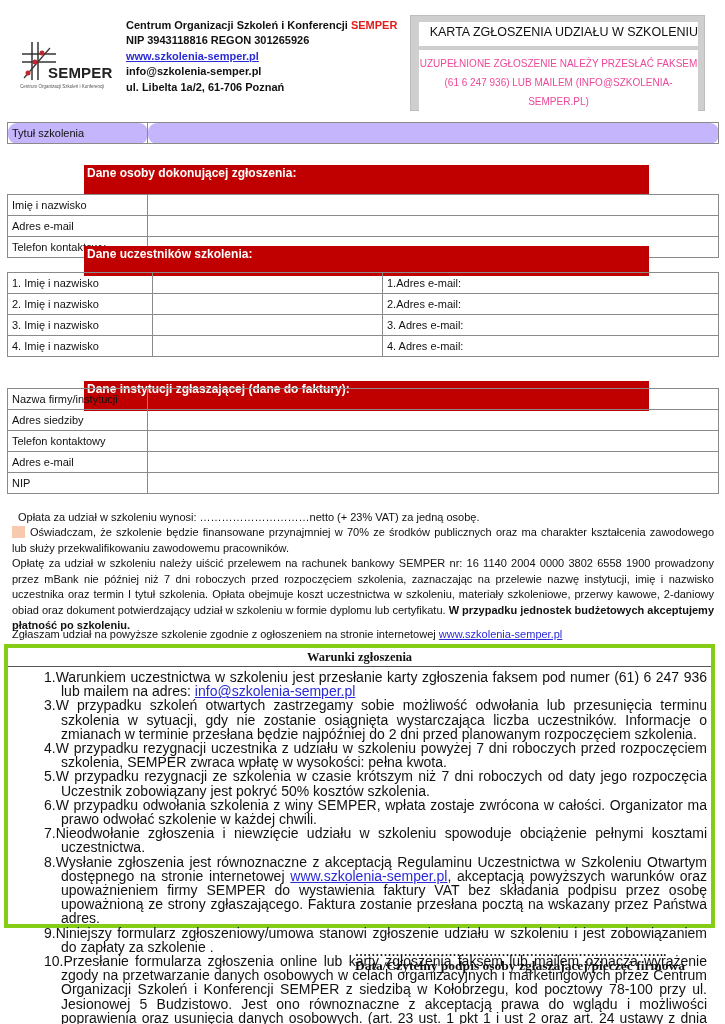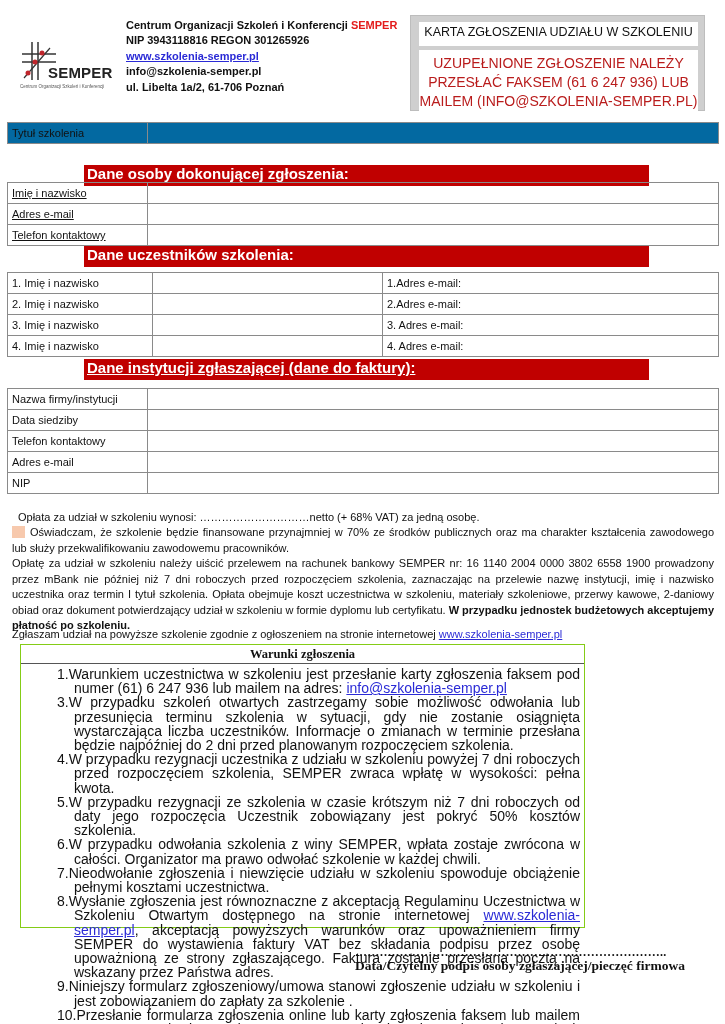--- a/index.html
+++ b/index.html
@@ -9,35 +9,35 @@
   .header-left { position: absolute; left: 20px; top: 40px; width: 100px; height: 50px; }
   .logo-svg { position: absolute; left: 0; top: 0; }
   .logo-text { position: absolute; left: 28px; top: 24px; font-size: 15px; font-weight: bold; color: #222; letter-spacing: 0.2px; }
   .logo-sub { position: absolute; left: 0; top: 44px; font-size: 4.5px; color: #555; white-space: nowrap; }
 
   .company { position: absolute; left: 126px; top: 18px; font-size: 11px; font-weight: bold; line-height: 15.4px; }
   .company .red { color: #e31b1b; }
   .company .link { color: #2a2ad6; text-decoration: underline; }
 
   .karta-box { position: absolute; left: 410px; top: 15px; width: 295px; height: 96px; background: #cfcfcf; border: 1px solid #bdbdbd; }
-  .karta-title { position: absolute; left: 8px; top: 6px; width: 279px; height: 24px; background: #fff; font-size: 12.5px; text-align: center; line-height: 21px; color: #111; }
-  .karta-note { position: absolute; left: 8px; top: 34px; width: 279px; height: 62px; background: #fff; font-size: 14px; text-align: center; line-height: 19px; color: #b91c1c; padding-top: 4px; }
+  .karta-title { position: absolute; left: 8px; top: 6px; width: 279px; height: 24px; background: #fff; font-size: 12.5px; text-align: right; line-height: 21px; color: #111; }
+  .karta-note { position: absolute; left: 8px; top: 34px; width: 279px; height: 62px; background: #fff; font-size: 10px; text-align: center; line-height: 19px; color: #ec4899; padding-top: 4px; }
 
   table.form { position: absolute; left: 7px; border-collapse: collapse; width: 712px; font-size: 11px; }
   table.form td { border: 1px solid #8a8a8a; height: 21px; padding: 0 4px; vertical-align: middle; }
   table.form td.lbl { width: 140px; border-left: 1px solid #8a8a8a; }
-  table.grey td { background: #0369a1; }
+  table.grey td { background: #c4b5fd; border-radius: 9px; }
 
-  .section-bar { position: absolute; left: 84px; width: 565px; height: 21px; background: #c00000; color: #fff; font-weight: bold; font-size: 15px; line-height: 17px; padding-left: 3px; }
+  .section-bar { position: absolute; left: 84px; width: 565px; height: 30px; background: #c00000; color: #fff; font-weight: bold; font-size: 12px; line-height: 17px; padding-left: 3px; }
 
   .para { position: absolute; left: 12px; width: 702px; font-size: 11px; line-height: 15.5px; text-align: justify; }
   .para a { color: #2a2ad6; text-decoration: underline; }
   .check { display: inline-block; width: 13px; height: 12px; background: #f7c9ad; vertical-align: -2px; margin-right: 5px; }
 
-  .conditions { position: absolute; left: 20px; top: 644px; width: 565px; height: 284px; border: 1px solid #84cc16; }
+  .conditions { position: absolute; left: 4px; top: 644px; width: 711px; height: 284px; border: 4px solid #84cc16; }
   .cond-title { height: 19px; border-bottom: 1px solid #555; text-align: center; font-family: "Liberation Serif", serif; font-weight: bold; font-size: 12.5px; line-height: 19px; }
   .cond-list { padding: 3px 4px 0 4px; font-size: 14px; line-height: 14.2px; text-align: justify; margin-left: 32px; }
   .cond-item { padding-left: 17px; text-indent: -17px; }
   .cond-item a { color: #2a2ad6; text-decoration: underline; }
 
   .sig-dots { position: absolute; left: 355px; top: 945px; font-family: "Liberation Serif", serif; font-size: 12px; font-weight: bold; letter-spacing: 0.2px; }
   .sig-label { position: absolute; left: 355px; top: 958px; font-family: "Liberation Serif", serif; font-size: 13.5px; font-weight: bold; }
 </style>
 </head>
 <body>
@@ -73,21 +73,21 @@
 <table class="form grey" style="top:122px;">
   <tbody>
       <tr>
     <td class="lbl">Tytuł szkolenia</td>
     <td></td>
   </tr>
 </tbody>
   </table>
 
 <div class="section-bar" style="top:165px;">Dane osoby dokonującej zgłoszenia:</div>
-<table class="form" style="top:182px;text-decoration:underline;">
+<table class="form" style="top:194px;">
   <tbody>
       <tr>
     <td class="lbl">Imię i nazwisko</td>
     <td></td>
   </tr>
   <tr>
     <td class="lbl">Adres e-mail</td>
     <td></td>
   </tr>
   <tr>
@@ -116,47 +116,47 @@
     <td>3. Adres e-mail:</td>
   </tr>
   <tr>
     <td>4. Imię i nazwisko</td>
     <td></td>
     <td>4. Adres e-mail:</td>
   </tr>
 </tbody>
   </table>
 
-<div class="section-bar" style="top:359px;text-decoration:underline;">Dane instytucji zgłaszającej (dane do faktury):</div>
+<div class="section-bar" style="top:381px;">Dane instytucji zgłaszającej (dane do faktury):</div>
 <table class="form" style="top:388px;">
   <tbody>
       <tr>
     <td class="lbl">Nazwa firmy/instytucji</td>
     <td></td>
   </tr>
   <tr>
-    <td class="lbl">Data siedziby</td>
+    <td class="lbl">Adres siedziby</td>
     <td></td>
   </tr>
   <tr>
     <td class="lbl">Telefon kontaktowy</td>
     <td></td>
   </tr>
   <tr>
     <td class="lbl">Adres e-mail</td>
     <td></td>
   </tr>
   <tr>
     <td class="lbl">NIP</td>
     <td></td>
   </tr>
 </tbody>
   </table>
 
-<div class="para" style="top:510px; left:18px; width:696px;">Opłata za udział w szkoleniu wynosi: …………………………netto (+ 68% VAT) za jedną osobę.</div>
+<div class="para" style="top:510px; left:18px; width:696px;">Opłata za udział w szkoleniu wynosi: …………………………netto (+ 23% VAT) za jedną osobę.</div>
 <div class="para" style="top:525px;">
   <span class="check"></span><span>Oświadczam, że szkolenie będzie finansowane przynajmniej w 70% ze środków publicznych oraz ma charakter kształcenia zawodowego lub służy przekwalifikowaniu zawodowemu pracowników.</span>
 </div>
 <div class="para" style="top:556px;">
   <span>Opłatę za udział w szkoleniu należy uiścić przelewem na rachunek bankowy SEMPER nr: 16 1140 2004 0000 3802 6558 1900 prowadzony przez mBank nie później niż 7 dni roboczych przed rozpoczęciem szkolenia, zaznaczając na przelewie nazwę instytucji, imię i nazwisko uczestnika oraz termin I tytuł szkolenia. Opłata obejmuje koszt uczestnictwa w szkoleniu, materiały szkoleniowe, przerwy kawowe, 2-daniowy obiad oraz dokument potwierdzający udział w szkoleniu w formie dyplomu lub certyfikatu. </span><b>W przypadku jednostek budżetowych akceptujemy płatność po szkoleniu.</b>
 </div>
 <div class="para" style="top:627px;">
   <span>Zgłaszam udział na powyższe szkolenie zgodnie z ogłoszeniem na stronie internetowej </span><a>www.szkolenia-semper.pl</a>
 </div>
 

